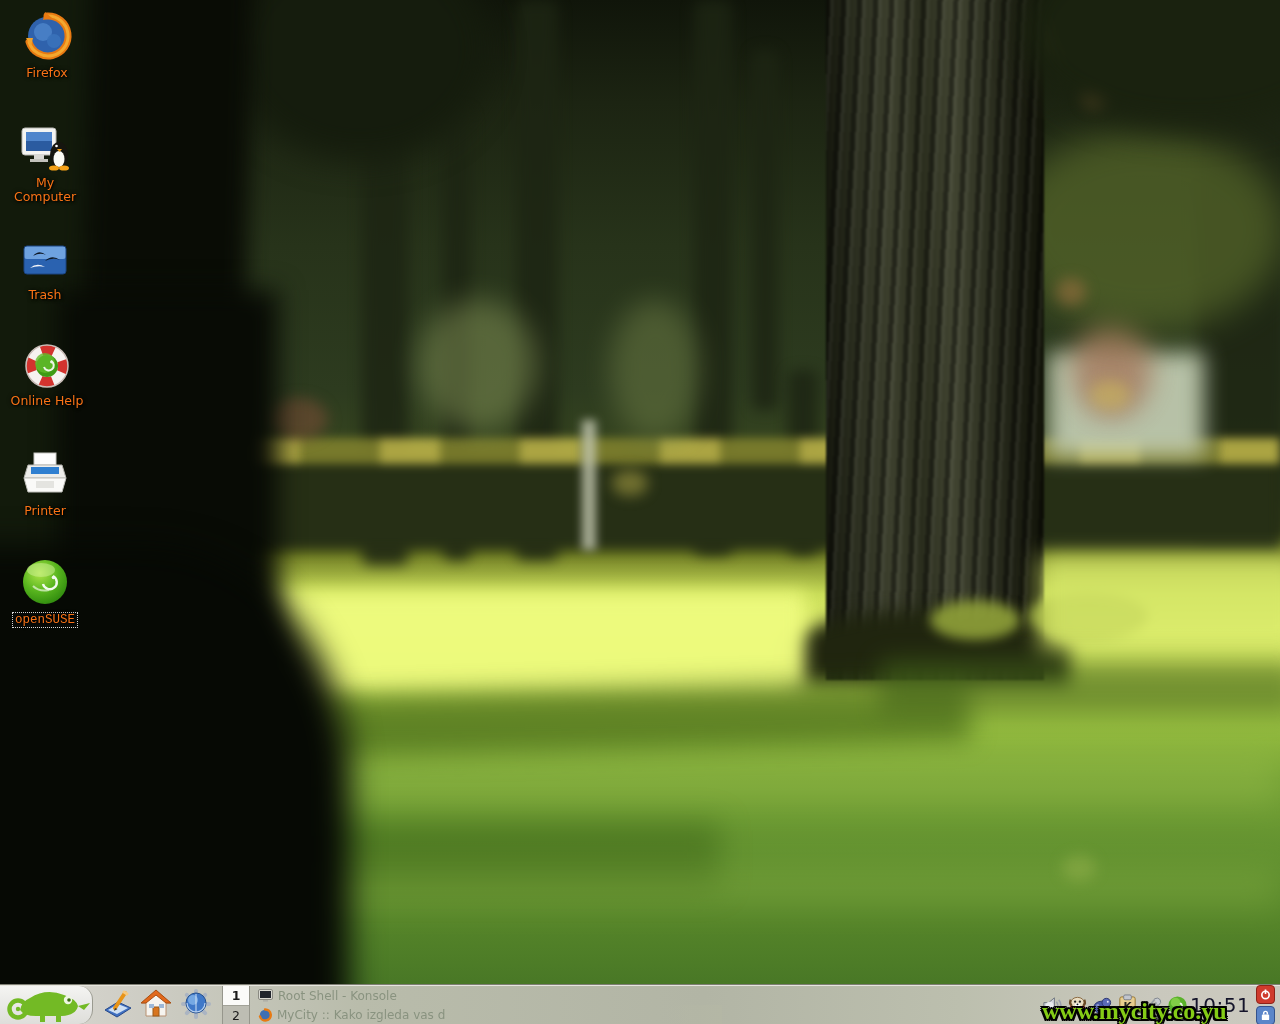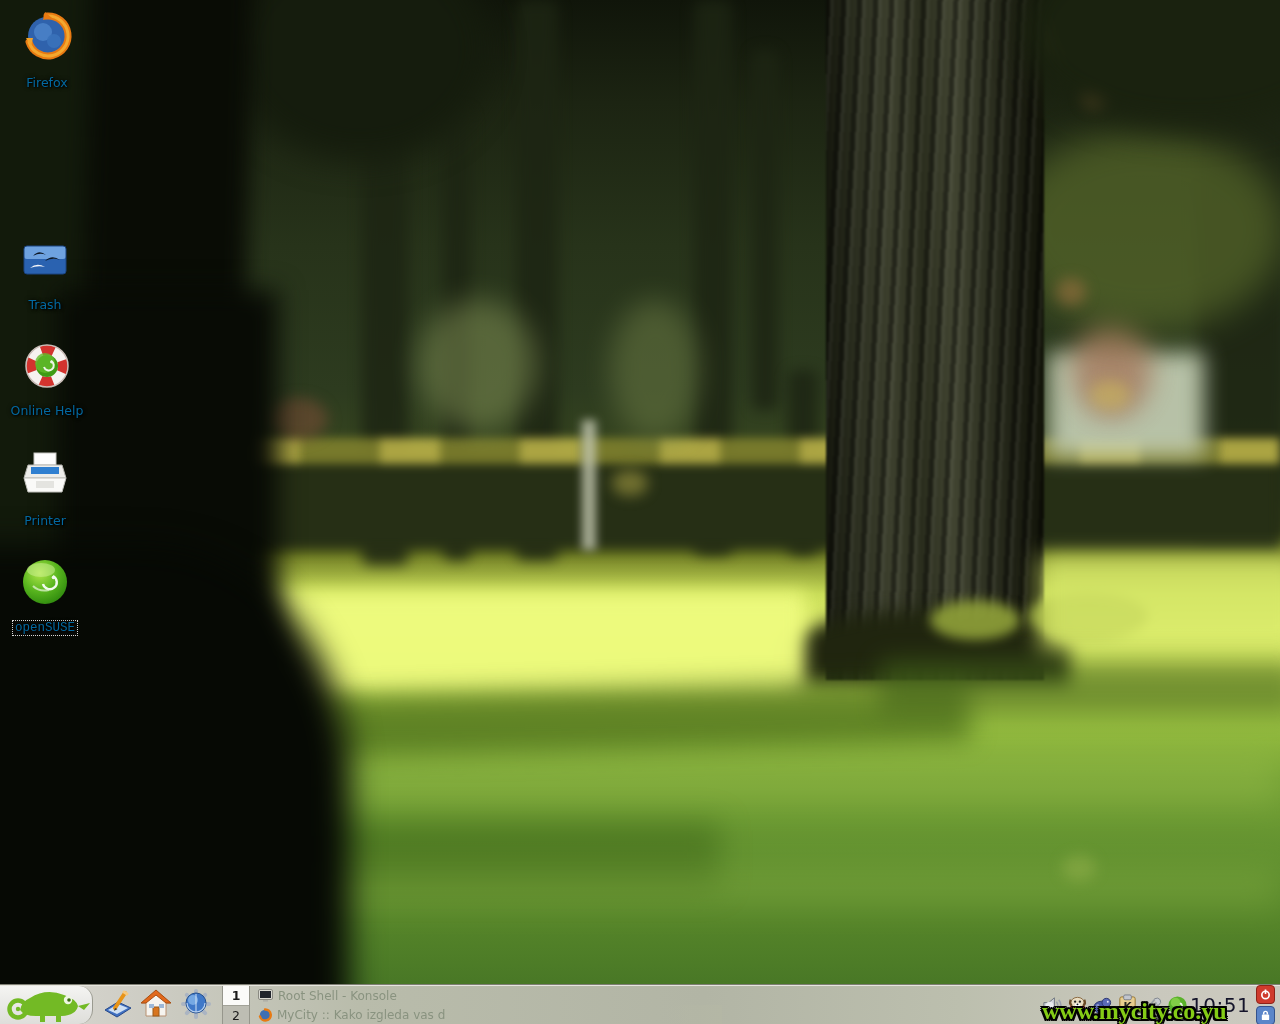--- a/index.html
+++ b/index.html
@@ -44,21 +44,21 @@
   .poolR{left:1040px;top:556px;width:260px;height:96px;background:#d8e96a;filter:blur(11px);opacity:.8;}
   .shade1{left:330px;top:686px;width:640px;height:64px;background:#33540f;filter:blur(13px);opacity:.55;transform:rotate(-1.6deg);}
   .shade2{left:-40px;top:820px;width:760px;height:70px;background:#3c6416;filter:blur(15px);opacity:.5;}
   .shade3{left:880px;top:660px;width:420px;height:54px;background:#44641a;filter:blur(12px);opacity:.6;}
   .stripe{left:0;top:758px;width:1280px;height:46px;background:#b5d45c;filter:blur(16px);opacity:.25;}
   .stripe2{left:300px;top:868px;width:980px;height:40px;background:#a8cc54;filter:blur(16px);opacity:.22;}
   .bokeh{border-radius:50%;filter:blur(7px);}
   
   .dicon{position:absolute;width:78px;text-align:center;cursor:default;}
   .dicon svg{display:block;margin:0 auto;}
-  .dlabel{margin-top:12px;font-size:12.5px;color:#0369a1;line-height:1.15;
+  .dlabel{margin-top:2px;font-size:12.5px;color:#f97316;line-height:1.15;
     text-shadow:1px 1px 2px #000,0 0 4px #000;}
   .dlabel.sel{display:inline-block;border:1px dotted #d8d8d8;padding:0 2px;background:rgba(20,20,20,.25);font-family:Liberation Mono, monospace;}
   
   .watermark{left:1042px;top:998px;z-index:60;font-family:Liberation Serif, serif;
     font-size:24px;font-weight:bold;color:#84cc16;letter-spacing:0px;white-space:nowrap;
     text-shadow:2px 2px 0 #000,-2px -2px 0 #000,2px -2px 0 #000,-2px 2px 0 #000,2px 0 0 #000,-2px 0 0 #000,0 2px 0 #000,0 -2px 0 #000;}
   
   .panel{position:absolute;left:0;top:984px;width:1280px;height:40px;z-index:40;
     background:linear-gradient(90deg,#dcdad3 0%,#cfcec6 10%,#b9bcab 28%,#b2b5a5 55%,#bcbfae 75%,#c9c8bd 90%,#cbc9bf 100%);
     border-top:1px solid #7e7e74;box-shadow:inset 0 1px 0 #e6e5de;}
@@ -137,20 +137,36 @@
       <circle cx="22" cy="22" r="9" fill="#4d86cc" opacity=".8"></circle>
       <circle cx="33" cy="31" r="7" fill="#3a72ba" opacity=".9"></circle>
       <path d="M26 6 A20 20 0 1 1 8 32" fill="none" stroke="#e87a12" stroke-width="7" stroke-linecap="round"></path>
       <path d="M26 6 A20 20 0 1 1 8 32" fill="none" stroke="#f9bc3c" stroke-width="3" stroke-linecap="round" opacity=".7"></path>
       <path d="M24 2 L31 8 L22 10 Z" fill="#e87a12"></path>
       <path d="M5 28 L10 36 L12 28 Z" fill="#f3a32a"></path>
     </svg>
     <div class="dlabel">Firefox</div>
   </div>
 
+  <div class="dicon" style="left:6px;top:122px">
+    <svg width="54" height="52" viewBox="0 0 54 52">
+      <rect x="4" y="6" width="34" height="27" rx="3" fill="#f4f4f2" stroke="#b9b9b5"></rect>
+      <rect x="8" y="10" width="26" height="19" fill="#2b5ba0"></rect>
+      <rect x="8" y="10" width="26" height="9" fill="#4f85cc"></rect>
+      <rect x="16" y="33" width="10" height="4" fill="#d8d8d4"></rect>
+      <rect x="12" y="37" width="18" height="3" rx1="1" fill="#c2c2bc"></rect>
+      <ellipse cx="41" cy="33" rx="9" ry="13" fill="#15150f"></ellipse>
+      <ellipse cx="41" cy="37" rx="5.5" ry="8" fill="#fbfbf6"></ellipse>
+      <circle cx="38.5" cy="24" r="1.3" fill="#fff"></circle>
+      <path d="M39 27 l5 0 l-2.5 3 Z" fill="#f4a118"></path>
+      <ellipse cx="36" cy="46" rx="5" ry="2.6" fill="#f4a118"></ellipse>
+      <ellipse cx="46" cy="46" rx="5" ry="2.6" fill="#f4a118"></ellipse>
+    </svg>
+    <div class="dlabel">My Computer</div>
+  </div>
 
   <div class="dicon" style="left:6px;top:238px">
     <svg width="52" height="48" viewBox="0 0 52 48">
       <rect x="5" y="8" width="42" height="28" rx="3" fill="#2a62b0"></rect>
       <rect x="5" y="8" width="42" height="13" rx="3" fill="#6ea2e0"></rect>
       <rect x="5" y="8" width="42" height="28" rx="3" fill="none" stroke="#1b4482"></rect>
       <path d="M14 18 Q20 11 27 17 Q21 14 14 18 Z" fill="#0e1826"></path>
       <path d="M26 23 Q33 16 41 22 Q34 19 26 23 Z" fill="#0e1826"></path>
       <path d="M11 30 Q18 24 26 29 Q19 27 11 30 Z" fill="#f2f4f8"></path>
     </svg>

